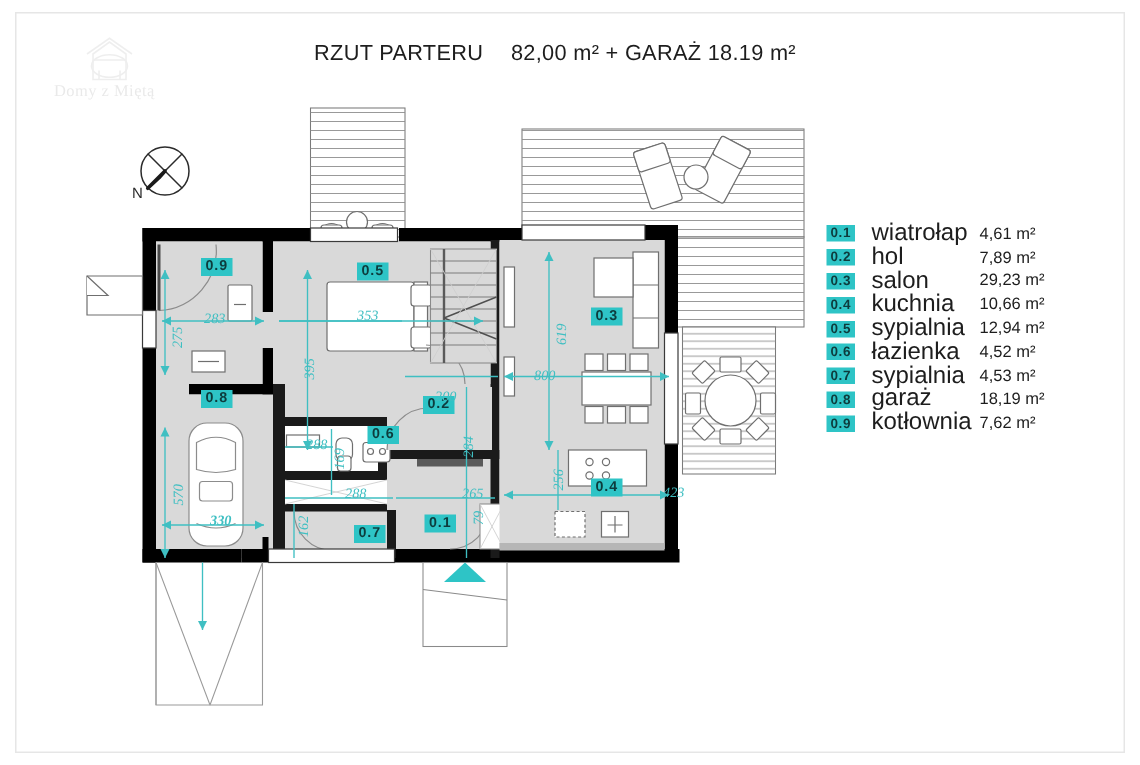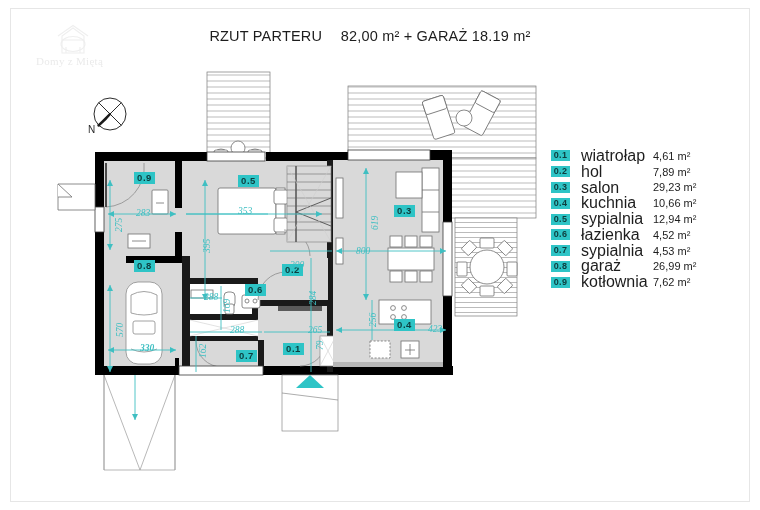--- a/index.html
+++ b/index.html
@@ -473,21 +473,21 @@
     <div class="dim" style="left:356px; top:246px;">800</div>
     <div class="dim" style="left:290px; top:260px;">200</div>
     <div class="dim v" style="left:308px; top:305px;">284</div>
     <div class="dim" style="left:204px; top:292px;">288</div>
     <div class="dim v" style="left:222px; top:313px;">169</div>
     <div class="dim" style="left:230px; top:325px;">288</div>
     <div class="dim v" style="left:198px; top:358px;">162</div>
     <div class="dim" style="left:284px; top:325px;margin-left:24px;">265</div>
     <div class="dim v" style="left:315px; top:350px;">79</div>
     <div class="dim v" style="left:368px; top:327px;">256</div>
-    <div class="dim" style="left:428px; top:324px;font-style:italic;">423</div>
+    <div class="dim" style="left:442px; top:324px;font-style:italic;">423</div>
     <div class="dim v" style="left:115px; top:337px;">570</div>
     <div class="dim" style="left:140px; top:343px;font-weight:bold;">330</div>
   </div>
 
   <div id="legend">
     <div class="legend-row">
       <span class="legend-badge">0.1</span>
       <span class="legend-name">wiatrołap</span>
       <span class="legend-area">4,61 m²</span>
     </div>
@@ -517,21 +517,21 @@
       <span class="legend-area">4,52 m²</span>
     </div>
     <div class="legend-row">
       <span class="legend-badge">0.7</span>
       <span class="legend-name">sypialnia</span>
       <span class="legend-area">4,53 m²</span>
     </div>
     <div class="legend-row">
       <span class="legend-badge">0.8</span>
       <span class="legend-name">garaż</span>
-      <span class="legend-area">26,99 m²</span>
+      <span class="legend-area">18,19 m²</span>
     </div>
     <div class="legend-row">
       <span class="legend-badge">0.9</span>
       <span class="legend-name">kotłownia</span>
       <span class="legend-area">7,62 m²</span>
     </div>
   </div>
 
 </div>
 

